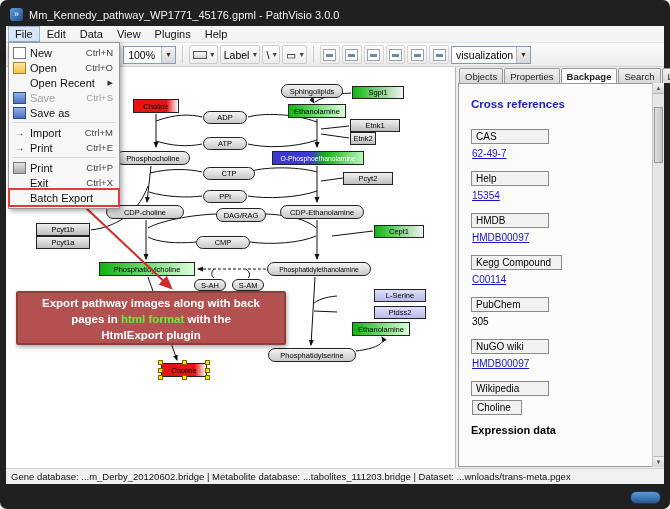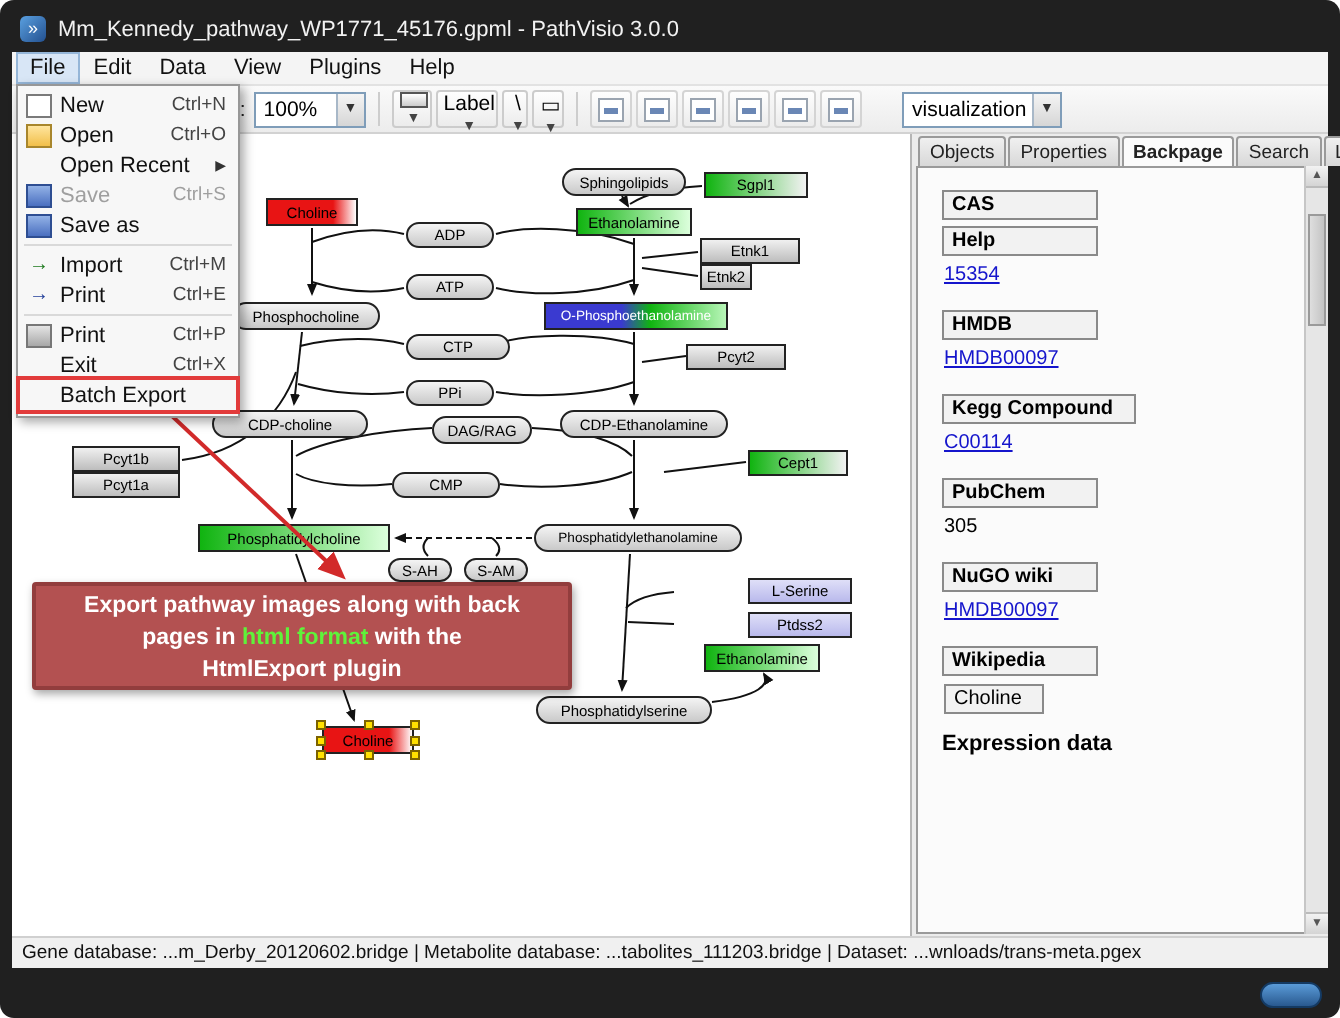--- a/index.html
+++ b/index.html
@@ -28,37 +28,37 @@
   .ic-import::before { content:"→"; color:#1d7a1d; font-weight:bold; font-size:10px; }
   .ic-export::before { content:"→"; color:#24409a; font-weight:bold; font-size:10px; }
   .ic-print { background:linear-gradient(#e4e4e4,#a8a8a8); border:1px solid #777; }
   .ic-import, .ic-export { border:none; width:auto; height:auto; }
   .tsep { width:1px; align-self:stretch; margin:3px 4px; background:#cdcdcd; }
   .tlabel { color:#222; margin:0 2px; }
   .combo { height:18px; background:#fff; border:1px solid #7f9db9; display:flex; align-items:center; font-size:10.5px; }
   .combo .cval { padding:0 4px; white-space:nowrap; overflow:hidden; flex:1; }
   .combo .carr { width:14px; height:100%; background:linear-gradient(#f4f4f4,#d6d6d6); border-left:1px solid #a8b8c8; font-size:7px; color:#333; display:flex; align-items:center; justify-content:center; flex:none; }
   .zoom-combo { width:56px; }
-  .tool-combo { height:19px; border:1px solid #cccccc; border-radius:2px; background:linear-gradient(#fefefe,#ececec); display:flex; align-items:center; padding:0 1px 0 3px; gap:2px;flex-direction:column; }
+  .tool-combo { height:19px; border:1px solid #cccccc; border-radius:2px; background:linear-gradient(#fefefe,#ececec); display:flex; align-items:center; padding:0 1px 0 3px; gap:2px; }
   .tool-combo .tarr { font-size:7px; color:#444; }
   .ic-gene-node { width:14px; height:8px; border:1px solid #555; background:linear-gradient(#fff,#ccc); }
   .al { width:13px; height:12px; border:1px solid #9aa4b0; background:#fff; position:relative; }
   .al::after { content:""; position:absolute; left:2px; right:2px; top:4px; height:3px; background:#6a87b5; }
   .vis-combo { margin-left:auto; margin-right:128px; width:80px; }
 
   
   .main { position:absolute; left:0; right:0; top:41px; bottom:16px; }
   .canvas { position:absolute; left:0; top:0; width:450px; height:100%; background:#ffffff; border-right:1px solid #b5b5b5; }
   .sidepanel { position:absolute; left:451px; right:0; top:0; height:100%; background:#ececec; }
   .tabs { display:flex; gap:1px; padding:1px 0 0 2px; height:16px; }
   .tab { font-size:9.5px; padding:2px 5px 1px; background:linear-gradient(#f0f0f0,#d8d8d8); border:1px solid #9a9a9a; border-bottom:none; border-radius:2px 2px 0 0; color:#222; white-space:nowrap; }
   .tab.sel { background:#fbfbfb; font-weight:bold; }
   .panel-body { position:absolute; left:1px; right:1px; top:16px; bottom:1px; background:#fbfbfb; border:1px solid #9a9a9a; padding:8px 18px 4px 12px; overflow:hidden; }
   .bp-title { color:var(--title-blue,#2020c0); font-weight:bold; font-size:11.5px; margin:6px 0 16px; }
-  .bp-header { display:inline-block; border:1px solid #8a8a8a; background:#f2f2f2; font-weight:bold; font-size:10px; padding:1px 10px 1px 4px; min-width:78px; }
+  .bp-header { display:inline-block; border:1px solid #8a8a8a; background:#f2f2f2; font-weight:normal; font-size:10px; padding:1px 10px 1px 4px; min-width:78px; }
   .bp-value { font-size:10px; margin:4px 0 9px 1px; }
   .bp-value a { color:var(--link-blue,#1515cc); text-decoration:underline; cursor:pointer; }
   .bp-value .boxedval { display:inline-block; border:1px solid #8a8a8a; background:#f2f2f2; padding:1px 10px 1px 4px; }
   .bp-footer { font-weight:bold; font-size:11px; margin-top:2px; }
   .vscroll { position:absolute; right:0; top:16px; bottom:1px; width:12px; background:#e6e6e6; border-left:1px solid #c6c6c6; font-size:6px; color:#555; text-align:center; }
   .vthumb { margin:13px 1px 0; height:56px; background:linear-gradient(90deg,#dedede,#c4c4c4); border:1px solid #9a9a9a; }
   .varrow { display:block; height:11px; line-height:11px; background:linear-gradient(#f2f2f2,#d4d4d4); border-bottom:1px solid #bbb; }
   .varrow.down { position:absolute; bottom:0; left:0; right:0; border-top:1px solid #bbb; border-bottom:none; }
 
   .statusbar { position:absolute; left:0; right:0; bottom:0; height:16px; background:#f0f0f0; border-top:1px solid #d0d0d0; display:flex; align-items:center; padding:0 5px; font-size:9.5px; color:#111; white-space:nowrap; overflow:hidden; }
@@ -173,22 +173,23 @@
       <div class="canvas"></div>
       <div class="sidepanel">
         <div class="tabs" id="tabs">
             <div class="tab">Objects</div>
             <div class="tab">Properties</div>
             <div class="tab sel">Backpage</div>
             <div class="tab">Search</div>
             <div class="tab">Legend</div>
           </div>
         <div class="panel-body">
+          <div class="bp-title">Cross references</div>
           <div id="bp-sections">
-              <div class="bp-section"><div class="bp-header">CAS</div></div>
+              <div class="bp-section"><div class="bp-header">CAS</div><div class="bp-value"><a>62-49-7</a></div></div>
               <div class="bp-section"><div class="bp-header">Help</div><div class="bp-value"><a>15354</a></div></div>
               <div class="bp-section"><div class="bp-header">HMDB</div><div class="bp-value"><a>HMDB00097</a></div></div>
               <div class="bp-section"><div class="bp-header">Kegg Compound</div><div class="bp-value"><a>C00114</a></div></div>
               <div class="bp-section"><div class="bp-header">PubChem</div><div class="bp-value"><span>305</span></div></div>
               <div class="bp-section"><div class="bp-header">NuGO wiki</div><div class="bp-value"><a>HMDB00097</a></div></div>
               <div class="bp-section"><div class="bp-header">Wikipedia</div><div class="bp-value"><span class="boxedval">Choline</span></div></div>
             </div>
           <div class="bp-footer">Expression data</div>
         </div>
         <div class="vscroll">

